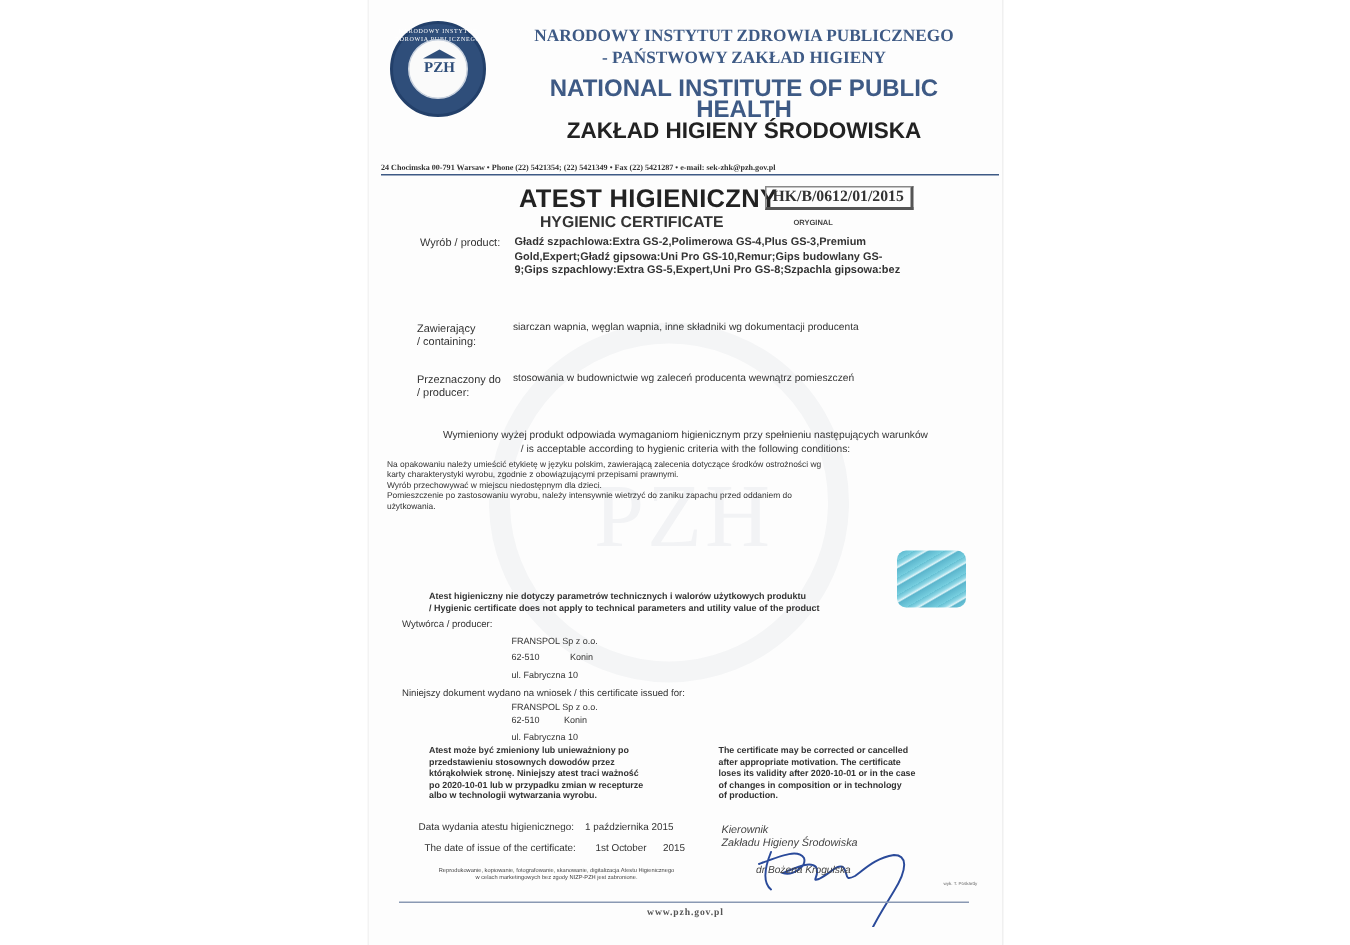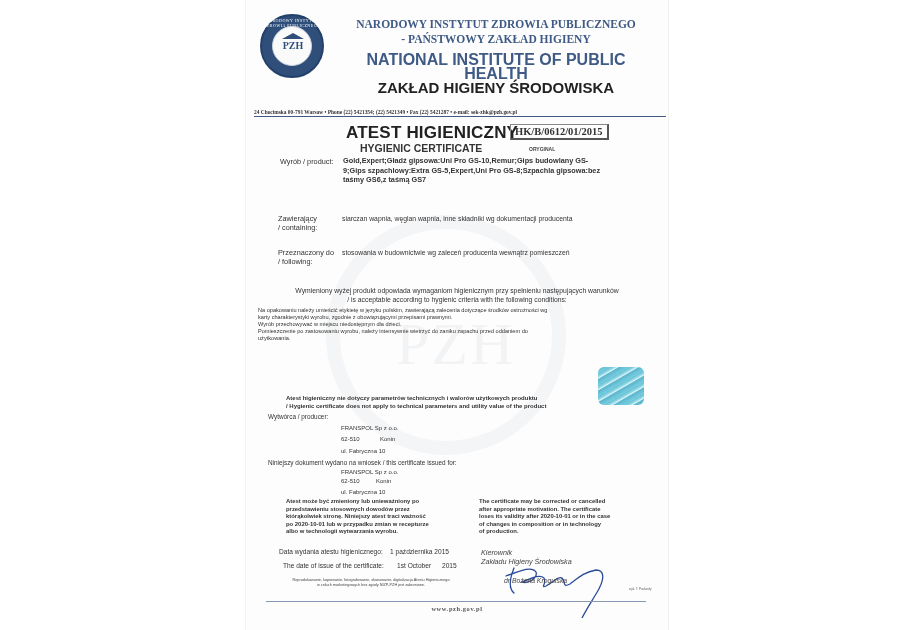--- a/index.html
+++ b/index.html
@@ -115,34 +115,34 @@
   </div>
   <div class="abs contact">24 Chocimska 00-791 Warsaw  •  Phone (22) 5421354; (22) 5421349  •  Fax (22) 5421287  •  e-mail: sek-zhk@pzh.gov.pl</div>
 
   <div class="abs title">ATEST HIGIENICZNY</div>
   <div class="abs certno">HK/B/0612/01/2015</div>
   <div class="abs subtitle">HYGIENIC CERTIFICATE</div>
   <div class="abs orig">ORYGINAL</div>
 
   <div class="abs label" style="left:34px; top:157px;">Wyrób / product:</div>
   <div class="abs" style="left:97px; top:156px; width:320px;">
+    <div class="val-b">Gładź szpachlowa:Extra GS-2,Polimerowa GS-4,Plus GS-3,Premium</div>
     <div class="val-b">Gold,Expert;Gładź gipsowa:Uni Pro GS-10,Remur;Gips budowlany GS-</div>
     <div class="val-b">9;Gips szpachlowy:Extra GS-5,Expert,Uni Pro GS-8;Szpachla gipsowa:bez</div>
-    <div class="val-b">taśmy GS6,z taśmą GS7</div>
   </div>
 
   <div class="abs label" style="left:32px; top:214px;">
     <div>Zawierający</div>
     <div>/ containing:</div>
   </div>
   <div class="abs val" style="left:96px; top:214px; white-space:nowrap;">siarczan wapnia, węglan wapnia, inne składniki wg dokumentacji  producenta</div>
 
   <div class="abs label" style="left:32px; top:248px;">
     <div>Przeznaczony do</div>
-    <div>/ following:</div>
+    <div>/ producer:</div>
   </div>
   <div class="abs val" style="left:96px; top:248px; white-space:nowrap;">stosowania w budownictwie wg zaleceń producenta wewnątrz pomieszczeń</div>
 
   <div class="abs" style="left:0; top:286px; width:422px; text-align:center;">
     <div class="val" style="font-size:6.8px;">Wymieniony wyżej produkt odpowiada wymaganiom higienicznym przy spełnieniu następujących warunków</div>
     <div class="val" style="font-size:6.8px;">/ is acceptable according to hygienic criteria with the following conditions:</div>
   </div>
   <div class="abs" style="left:12px; top:307px; width:400px;">
     <div class="small">Na opakowaniu należy umieścić etykietę w języku polskim, zawierającą zalecenia dotyczące środków ostrożności wg</div>
     <div class="small">karty charakterystyki wyrobu, zgodnie z obowiązującymi przepisami prawnymi.</div>

